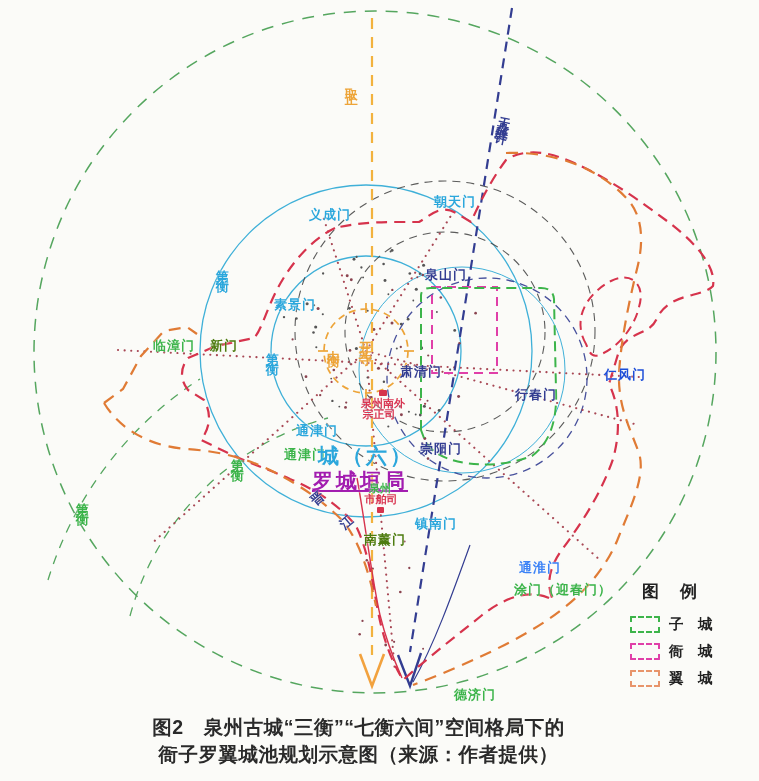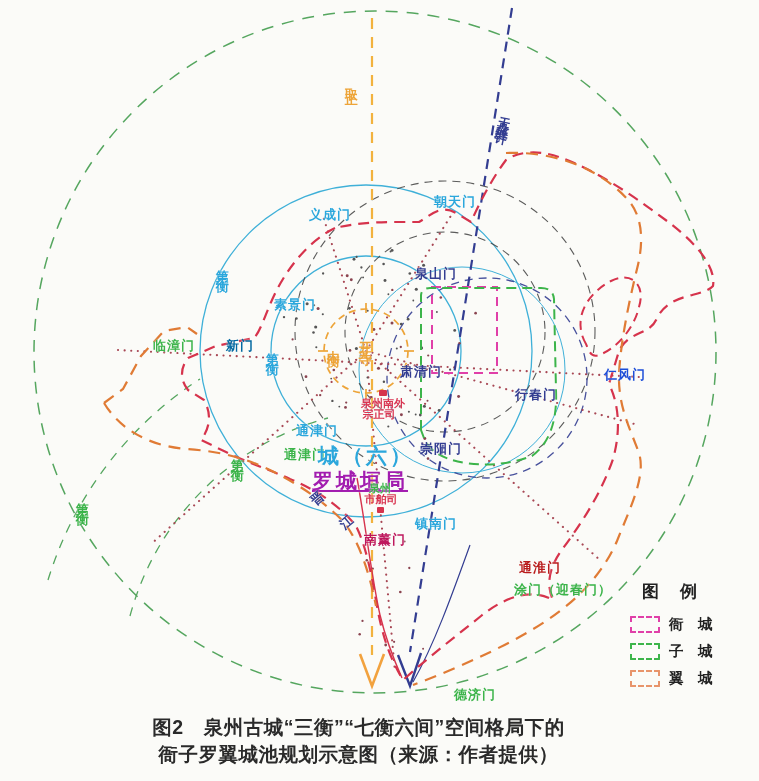--- a/index.html
+++ b/index.html
@@ -179,58 +179,58 @@
     </svg>
 
     <div id="labels">
         <div class="maplabel vert" style="left: 351px; top: 83px; color: rgb(237, 164, 56);">取正</div>
         <div class="maplabel vert" style="left: 505px; top: 117px; color: rgb(51, 61, 145); transform: translate(-50%, -50%) rotate(12deg);">天盘缝针</div>
         <div class="maplabel" style="left: 330px; top: 215px; color: rgb(43, 167, 220);">义成门</div>
         <div class="maplabel vert" style="left: 222px; top: 267px; color: rgb(43, 167, 220);">第三衡</div>
         <div class="maplabel" style="left: 295px; top: 305px; color: rgb(43, 167, 220);">素景门</div>
         <div class="maplabel vert" style="left: 272px; top: 350px; color: rgb(43, 167, 220);">第二衡</div>
         <div class="maplabel" style="left: 174px; top: 346px; color: rgb(60, 180, 74);">临漳门</div>
-        <div class="maplabel" style="left: 240px; top: 346px; color: #0369a1;">新门</div>
+        <div class="maplabel" style="left: 224px; top: 346px; color: #4d7c0f;">新门</div>
         <div class="maplabel vert" style="left: 333px; top: 345px; color: rgb(237, 164, 56);">内衡</div>
         <div class="maplabel vert" style="left: 365px; top: 339px; color: rgb(237, 164, 56);">开元寺</div>
         <div class="maplabel" style="left: 455px; top: 202px; color: rgb(43, 167, 220);">朝天门</div>
-        <div class="maplabel" style="left: 436px; top: 275px; color: rgb(51, 61, 145); font-family: Liberation Mono, monospace;">泉山门</div>
+        <div class="maplabel" style="left: 446px; top: 275px; color: rgb(51, 61, 145);">泉山门</div>
         <div class="maplabel" style="left: 421px; top: 372px; color: rgb(51, 61, 145);">肃清门</div>
         <div class="maplabel" style="left: 625px; top: 375px; color: #1d4ed8;">仁风门</div>
         <div class="maplabel" style="left: 536px; top: 395px; color: rgb(51, 61, 145);">行春门</div>
         <div class="maplabel small" style="left: 383px; top: 404px; color: rgb(217, 54, 82);">泉州南外</div>
         <div class="maplabel small" style="left: 379px; top: 415px; color: rgb(217, 54, 82);">宗正司</div>
         <div class="maplabel" style="left: 317px; top: 431px; color: rgb(43, 167, 220);">通津门</div>
         <div class="maplabel" style="left: 305px; top: 455px; color: rgb(60, 180, 74);">通津门</div>
         <div class="maplabel big" style="left: 366px; top: 456px; color: rgb(43, 167, 220);">城（六）</div>
         <div class="maplabel big" style="left: 360px; top: 481px; color: #a21caf; text-decoration: underline;">罗城垣局</div>
         <div class="maplabel" style="left: 441px; top: 449px; color: rgb(51, 61, 145);">崇阳门</div>
         <div class="maplabel small" style="left: 380px; top: 489px; color: rgb(60, 180, 74);">泉州</div>
         <div class="maplabel small" style="left: 381px; top: 500px; color: rgb(217, 54, 82);">市舶司</div>
         <div class="maplabel" style="left: 436px; top: 524px; color: rgb(43, 167, 220);">镇南门</div>
         <div class="maplabel" style="left: 318px; top: 498px; color: rgb(51, 61, 145); transform: translate(-50%, -50%) rotate(-40deg);">晋</div>
         <div class="maplabel" style="left: 347px; top: 522px; color: rgb(51, 61, 145); transform: translate(-50%, -50%) rotate(-40deg);">江</div>
-        <div class="maplabel" style="left: 385px; top: 540px; color: #be185d;">南薰门</div>
+        <div class="maplabel" style="left: 385px; top: 540px; color: #4d7c0f;">南薰门</div>
         <div class="maplabel vert" style="left: 237px; top: 456px; color: rgb(60, 180, 74);">第二衡</div>
         <div class="maplabel vert" style="left: 82px; top: 500px; color: rgb(60, 180, 74);">第三衡</div>
-        <div class="maplabel" style="left: 540px; top: 568px; color: #b91c1c; font-family: Liberation Serif, serif;">通淮门</div>
+        <div class="maplabel" style="left: 540px; top: 568px; color: #3b82f6; font-family: Liberation Serif, serif;">通淮门</div>
         <div class="maplabel" style="left: 563px; top: 590px; color: rgb(60, 180, 74);">涂门（迎春门）</div>
         <div class="maplabel" style="left: 428px; top: 695px; color: rgb(60, 180, 74); margin-left: 47px;">德济门</div>
       </div>
 
     <div class="legend">
       <div class="legend-title">图　例</div>
       <div id="legend-items">
           <div class="legend-row">
+            <span class="legend-swatch" style="border-color: rgb(60, 180, 74);"></span>
+            <span class="legend-label">子　城</span>
+          </div>
+          <div class="legend-row">
             <span class="legend-swatch" style="border-color: rgb(224, 63, 168);"></span>
             <span class="legend-label">衙　城</span>
-          </div>
-          <div class="legend-row">
-            <span class="legend-swatch" style="border-color: rgb(60, 180, 74);"></span>
-            <span class="legend-label">子　城</span>
           </div>
           <div class="legend-row">
             <span class="legend-swatch" style="border-color: rgb(232, 148, 107);"></span>
             <span class="legend-label">翼　城</span>
           </div>
         </div>
     </div>
   </div>
 
   <div class="caption">

